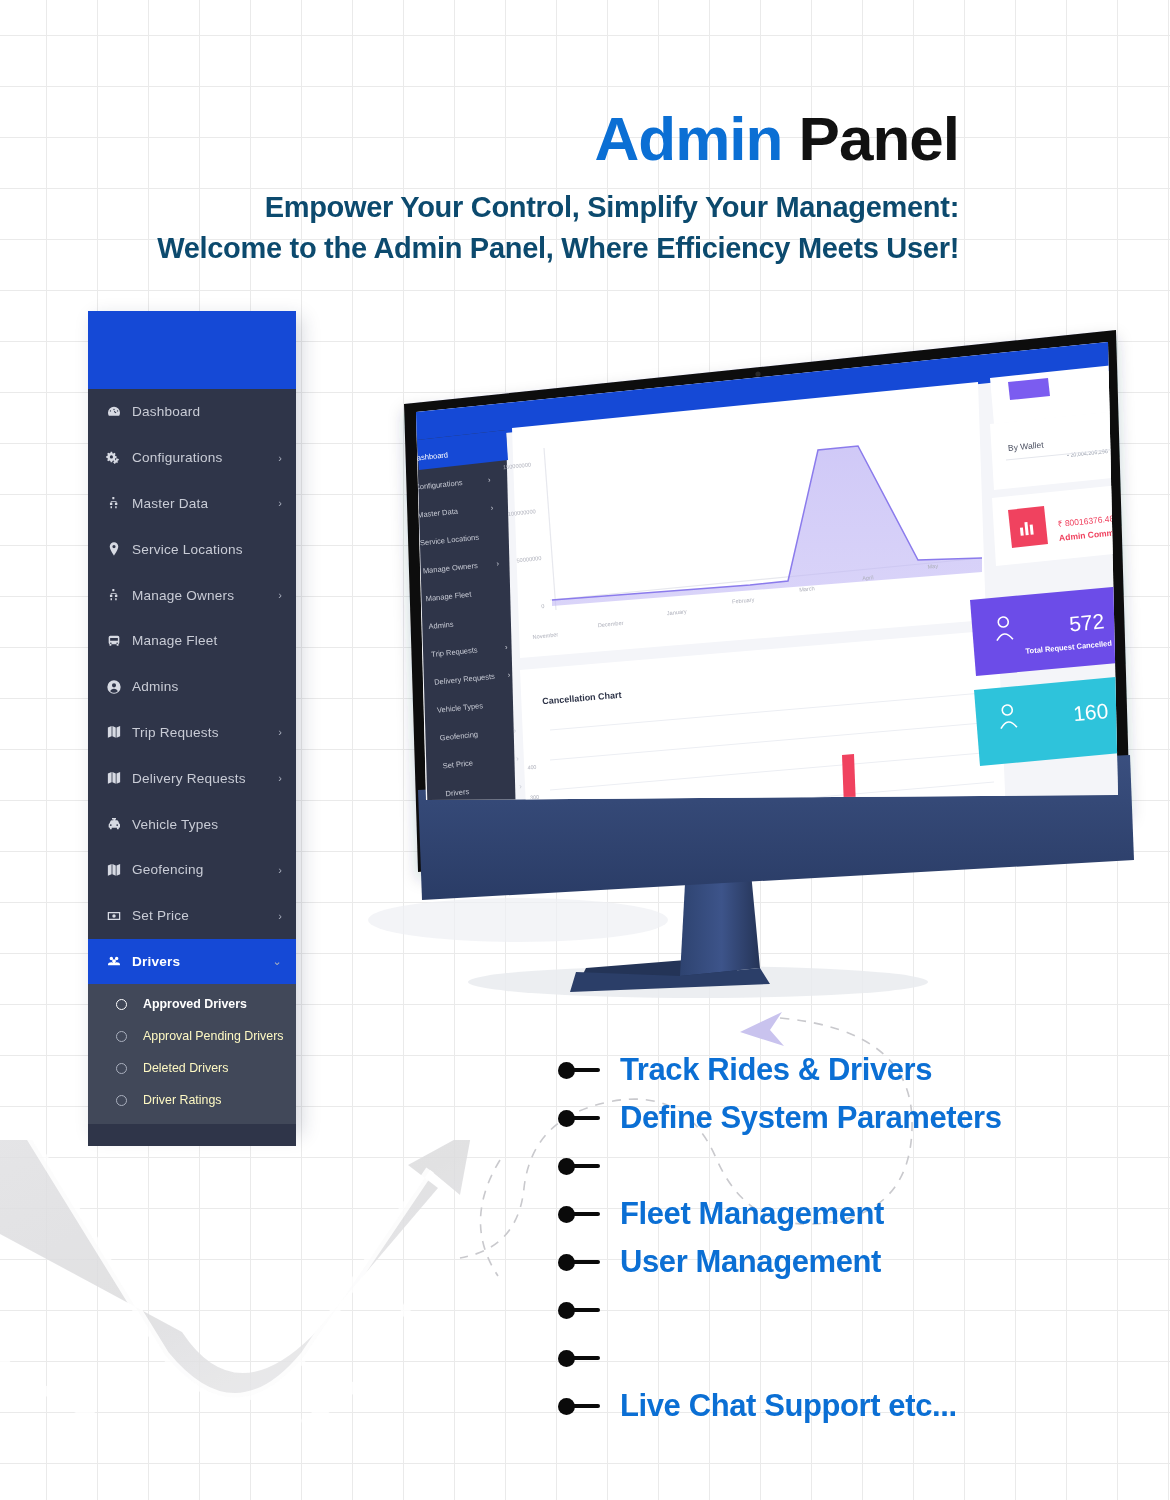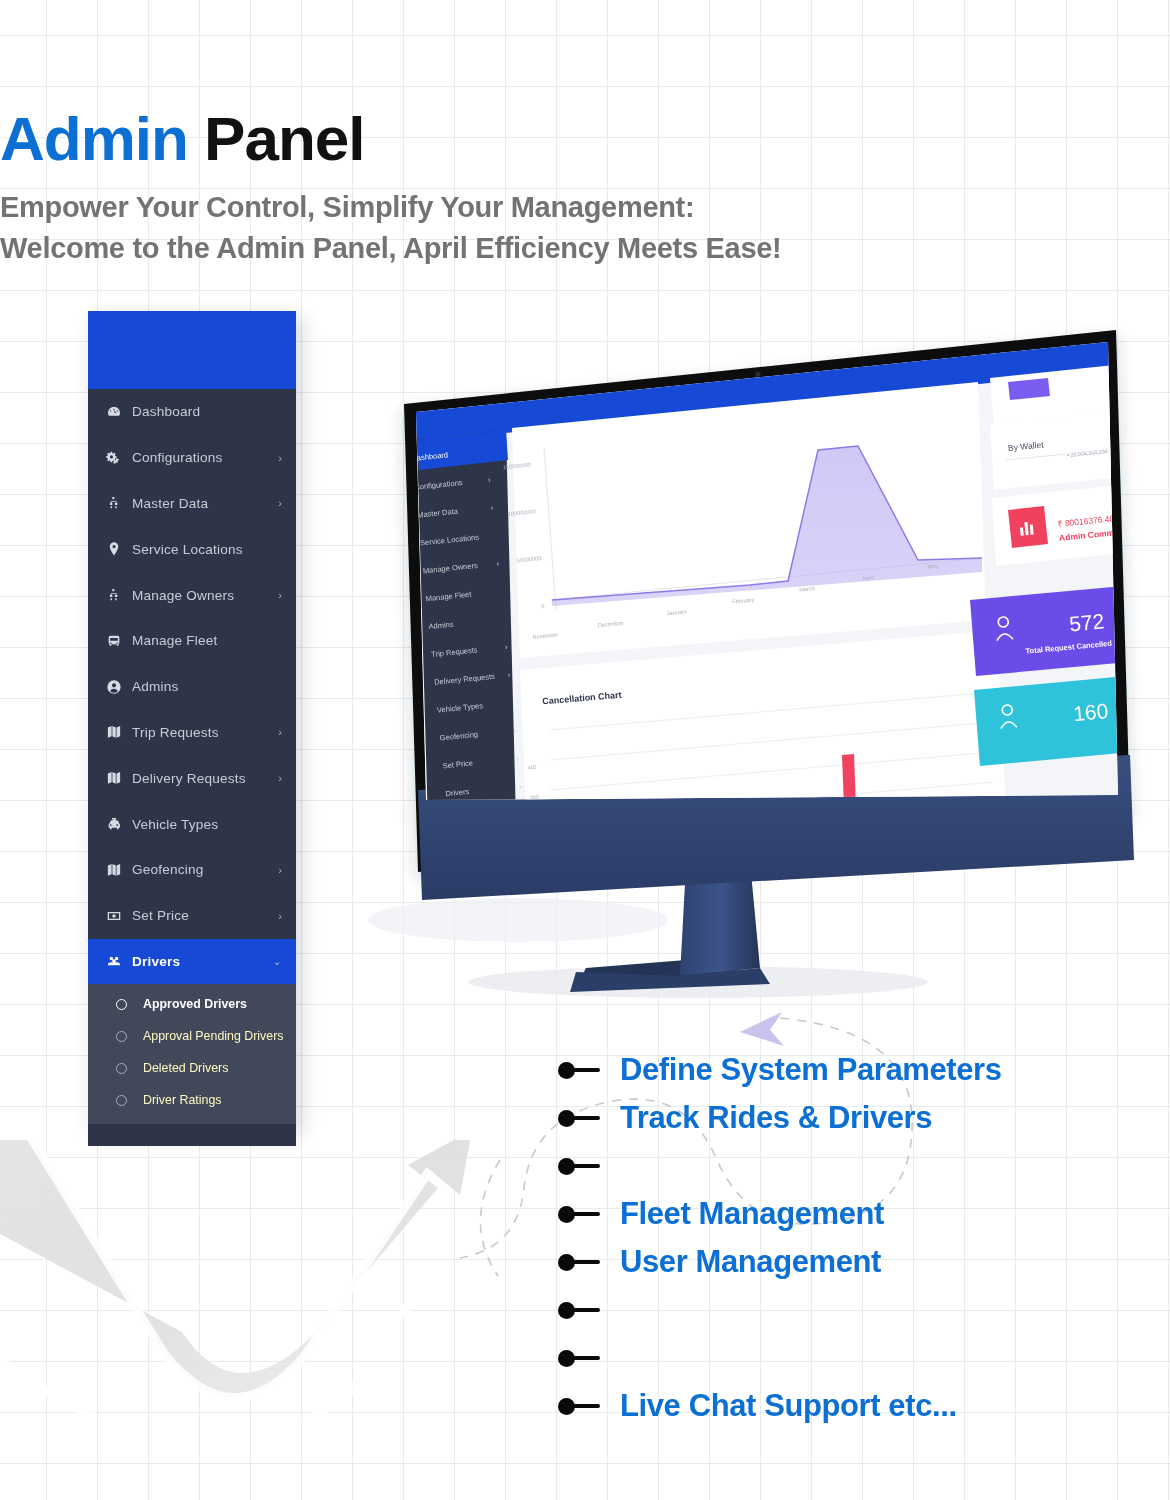--- a/index.html
+++ b/index.html
@@ -25,31 +25,31 @@
     position:absolute; left:-40px; top:1140px;
     width:620px; height:420px; z-index:1; opacity:.85;
   }
   
   #dashed-decor{
     position:absolute; left:440px; top:990px;
     width:520px; height:320px; z-index:1;
   }
   
   #header{
-    position:absolute; left:0; top:106px; width:941px;
-    text-align:left; z-index:5;
+    position:absolute; left:18px; top:106px; width:941px;
+    text-align:right; z-index:5;
   }
   #page-title{
     font-size:62px; font-weight:bold; letter-spacing:-1px;
     line-height:1.05; color:#111111;
   }
   #page-title .accent{ color:#0b6fd4; }
   #subtitle{
     margin-top:16px; font-size:29px; font-weight:bold;
-    color:#737373; line-height:1.42; letter-spacing:-.3px;
+    color:#0c4a6e; line-height:1.42; letter-spacing:-.3px;
   }
   
   #sidebar-card{
     position:absolute; left:88px; top:311px;
     width:208px; height:818px;
     background:#2f3549; z-index:6;
     box-shadow:6px 6px 18px rgba(30,40,70,.18);
   }
   #sidebar-brand{
     height:78px; background:#1549d6;
@@ -134,21 +134,21 @@
   </g>
   <path d="M342 22 L300 42 L344 56 L330 40 Z" fill="#c9c3ee"></path>
 </svg>
 
 <div id="header">
   <div id="page-title">
     <span class="accent">Admin</span><span> Panel</span>
   </div>
   <div id="subtitle">
     <div>Empower Your Control, Simplify Your Management:</div>
-    <div>Welcome to the Admin Panel, April Efficiency Meets Ease!</div>
+    <div>Welcome to the Admin Panel, Where Efficiency Meets User!</div>
   </div>
 </div>
 
 <svg id="monitor" viewBox="0 0 850 700">
   <defs>
     <clipPath id="screenClip">
       <polygon points="98,112 790,42 800,495 108,500"></polygon>
     </clipPath>
     <linearGradient id="chinGrad" x1="0" y1="0" x2="0" y2="1">
       <stop offset="0%" stop-color="#3a4f7f"></stop>
@@ -449,34 +449,34 @@
     </div>
   <div id="sidebar-foot"></div>
 </div>
 
 <div id="features">
     <div class="feature">
       <span class="bullet">
         <span class="dot"></span>
         <span class="line"></span>
       </span>
+      <span class="txt">Track Rides &amp; Drivers</span>
+    </div>
+    <div class="feature">
+      <span class="bullet">
+        <span class="dot"></span>
+        <span class="line"></span>
+      </span>
       <span class="txt">Define System Parameters</span>
     </div>
     <div class="feature">
       <span class="bullet">
         <span class="dot"></span>
         <span class="line"></span>
       </span>
-      <span class="txt">Track Rides &amp; Drivers</span>
-    </div>
-    <div class="feature">
-      <span class="bullet">
-        <span class="dot"></span>
-        <span class="line"></span>
-      </span>
     </div>
     <div class="feature">
       <span class="bullet">
         <span class="dot"></span>
         <span class="line"></span>
       </span>
       <span class="txt">Fleet Management</span>
     </div>
     <div class="feature">
       <span class="bullet">

